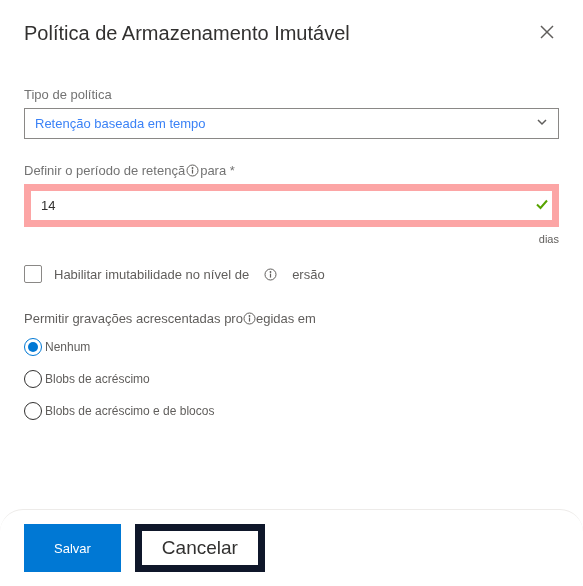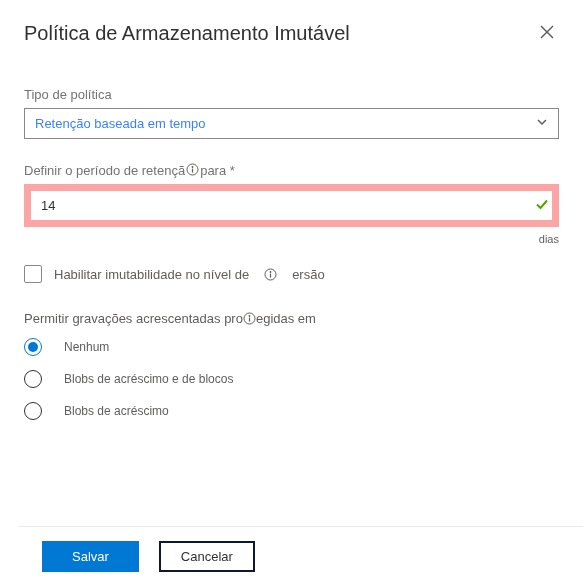--- a/index.html
+++ b/index.html
@@ -46,20 +46,21 @@
       stroke-width: 1.5;
     }
     .field-label {
       display: block;
       font-size: 13px;
       color: #737373;
       margin-bottom: 6px;
     }
     .label-with-icon {
       display: flex;
+      align-items: center;
       gap: 1px;
     }
     .info-icon {
       display: inline-flex;
       vertical-align: middle;
     }
     .info-icon svg {
       width: 13px;
       height: 13px;
     }
@@ -147,21 +148,21 @@
       gap: 0;
     }
     .radio-group {
       display: flex;
       flex-direction: column;
       gap: 14px;
     }
     .radio-row {
       display: flex;
       align-items: center;
-      gap: 22px;
+      gap: 3px;
       cursor: pointer;
     }
     .radio-outer {
       width: 18px;
       height: 18px;
       border: 1px solid #323130;
       border-radius: 50%;
       display: flex;
       align-items: center;
       justify-content: center;
@@ -176,41 +177,42 @@
       border-radius: 50%;
       background: #0078d4;
     }
     .radio-label {
       font-size: 12px;
       color: #605e5c;
     }
     .footer {
       position: absolute;
       bottom: 0;
-      left: 18px;
+      left: 0;
       right: 0;
       border-top: 1px solid #edebe9;
       padding: 14px 24px;
       display: flex;
-      gap: 20px;
+      gap: 14px;
+      border-radius: 23px;
     }
     .btn-primary {
       background: #0078d4;
       color: #fff;
       border: none;
       padding: 6px 30px;
       font-size: 13px;
       cursor: pointer;
     }
     .btn-secondary {
       background: #fff;
       color: #323130;
-      border: 2px solid #0f172a;
+      border: 7px solid #0f172a;
       padding: 6px 20px;
-      font-size: 13px;
+      font-size: 19px;
       cursor: pointer;
     }
   </style>
 </head>
 <body>
 
 <div class="panel">
 
   <div class="header">
     <h1 class="header-title">Política de Armazenamento Imutável</h1>
@@ -284,25 +286,25 @@
 
   <div class="radio-group">
     <div class="radio-row">
       <div class="radio-outer selected">
         <div class="radio-inner"></div>
       </div>
       <span class="radio-label">Nenhum</span>
     </div>
     <div class="radio-row">
       <div class="radio-outer"></div>
-      <span class="radio-label">Blobs de acréscimo e de blocos</span>
+      <span class="radio-label">Blobs de acréscimo</span>
     </div>
     <div class="radio-row">
       <div class="radio-outer"></div>
-      <span class="radio-label">Blobs de acréscimo</span>
+      <span class="radio-label">Blobs de acréscimo e de blocos</span>
     </div>
   </div>
 
 </div>
 
 <div class="footer">
   <button class="btn-primary">Salvar</button>
   <button class="btn-secondary">Cancelar</button>
 </div>
 

